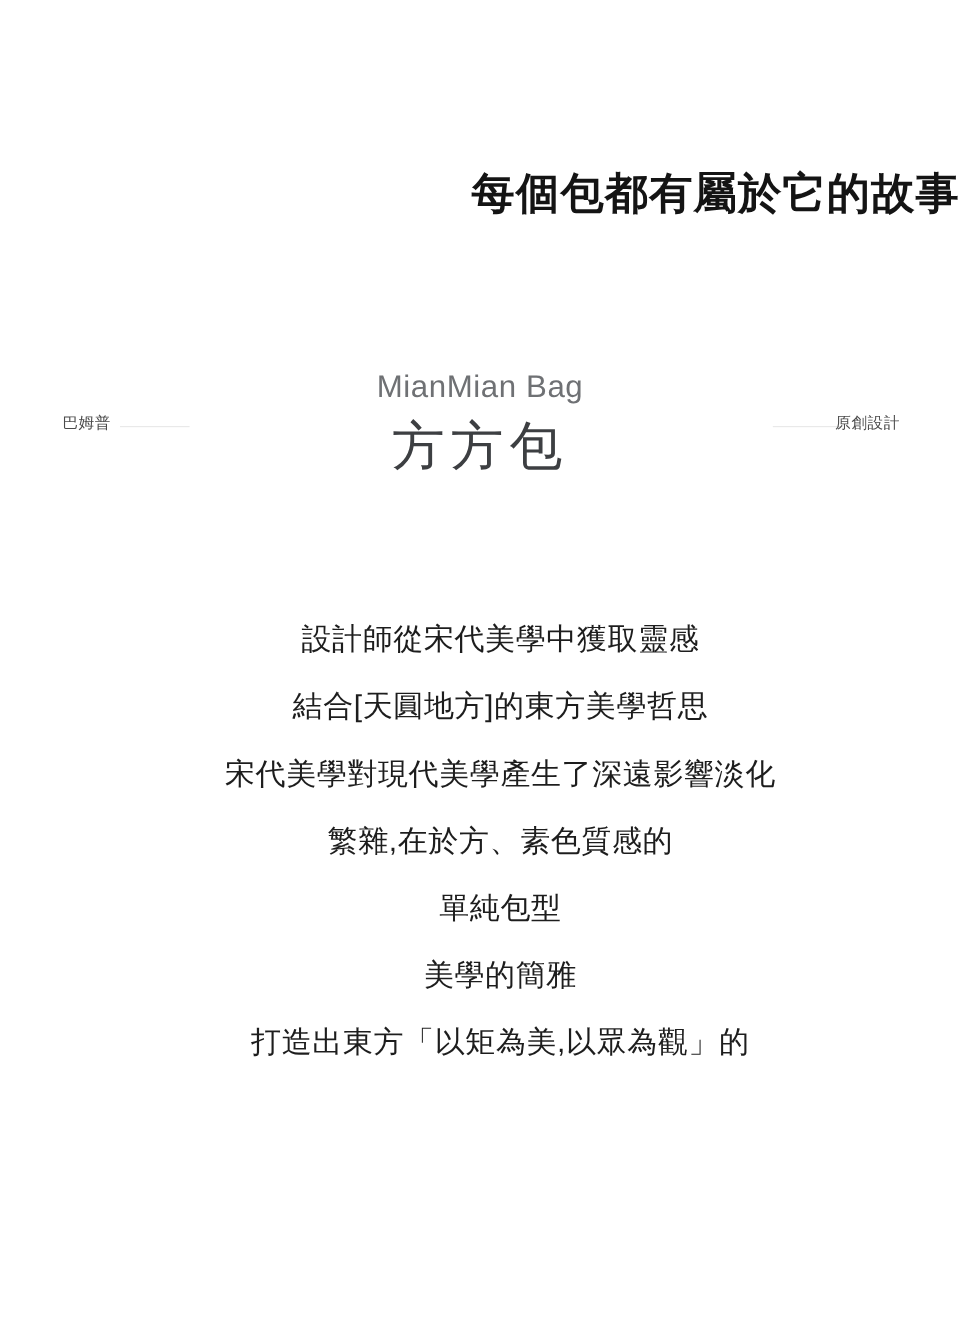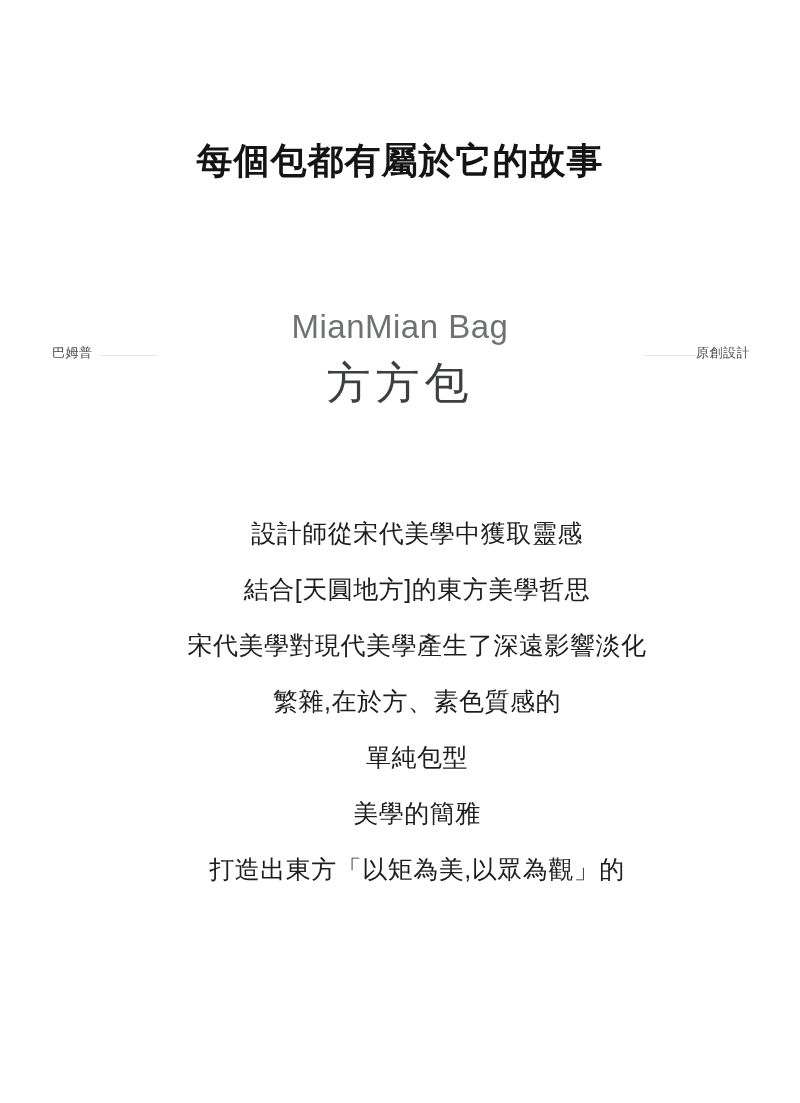--- a/index.html
+++ b/index.html
@@ -22,38 +22,38 @@
     height: 1103px;
     box-sizing: border-box;
   }
 
   
   .headline {
     position: absolute;
     top: 138px;
     left: 0;
     width: 800px;
-    text-align: center;
+    text-align: right;
     font-size: 36px;
     font-weight: bold;
     letter-spacing: 1px;
     color: #141414;
     line-height: 1.25;
   }
 
   
   .brand-block {
     position: absolute;
     top: 305px;
     left: 0;
     width: 800px;
     text-align: center;
   }
   .brand-en {
-    font-size: 33px;
+    font-size: 26px;
     color: #6f7174;
     letter-spacing: 0.5px;
     line-height: 1.35;
     font-weight: normal;
   }
   .brand-cn {
     margin-top: 4px;
     font-size: 44px;
     color: #3d3f42;
     letter-spacing: 5px;

